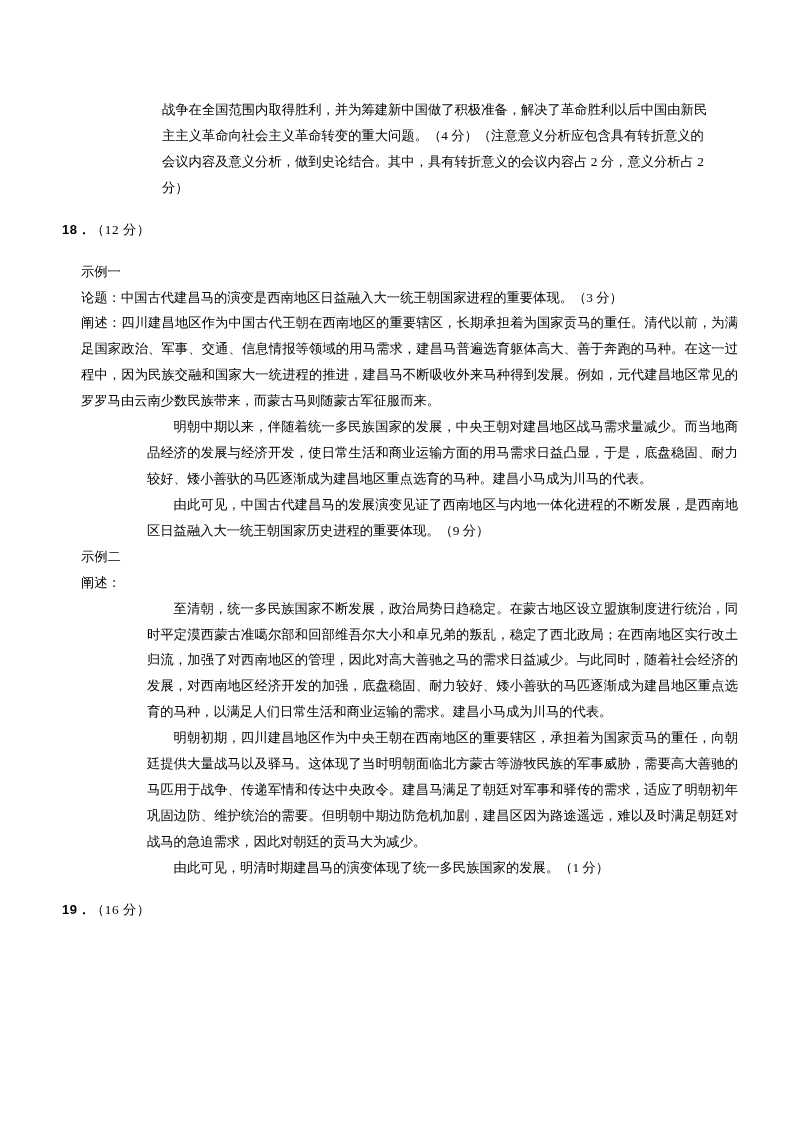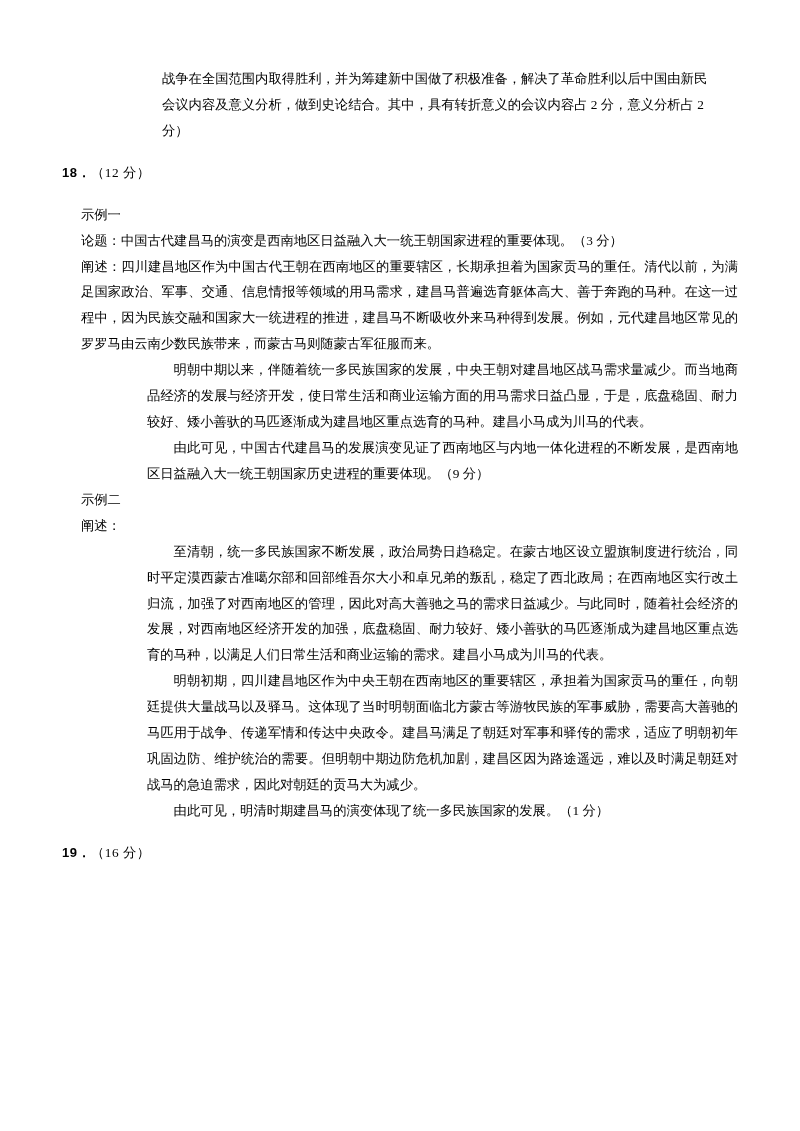--- a/index.html
+++ b/index.html
@@ -10,21 +10,21 @@
   body {
     font-family: "Liberation Serif", "DejaVu Serif", serif;
     color: #000000;
   }
   .page {
     position: relative;
     width: 800px;
     height: 1131px;
     background: #ffffff;
     box-sizing: border-box;
-    padding: 66px 62px 20px 62px;
+    padding: 97px 62px 20px 62px;
     overflow: hidden;
   }
   .doc {
     font-size: 13.3px;
     line-height: 1.95;
     text-align: justify;
     text-justify: inter-ideograph;
   }
   .para {
     margin: 0;
@@ -55,20 +55,21 @@
   }
 </style>
 </head>
 <body>
 
 <div class="page">
   <div class="doc">
 
     <div class="blk ind-100">
       <p class="para">战争在全国范围内取得胜利，并为筹建新中国做了积极准备，解决了革命胜利以后中国由新民</p>
+      <p class="para">主主义革命向社会主义革命转变的重大问题。（4 分）（注意意义分析应包含具有转折意义的</p>
       <p class="para">会议内容及意义分析，做到史论结合。其中，具有转折意义的会议内容占 2 分，意义分析占 2</p>
       <p class="para">分）</p>
     </div>
 
     <p class="qnum-line">
       <span class="qnum">18．</span><span class="qtext">（12 分）</span>
     </p>
 
     <p class="para ind-45">示例一</p>
 

